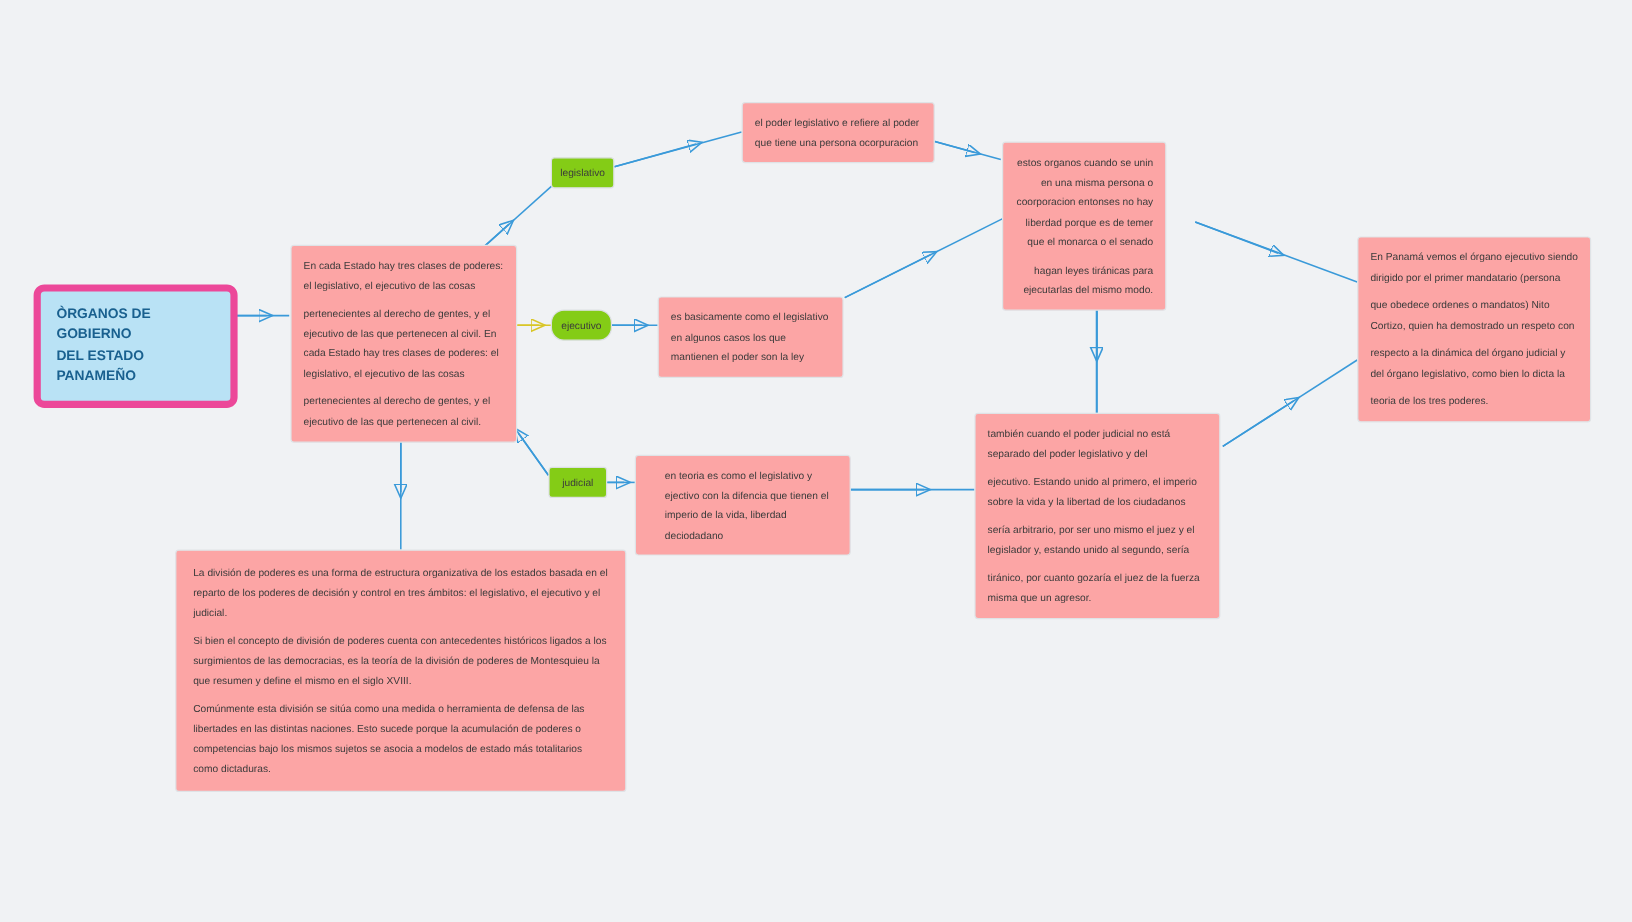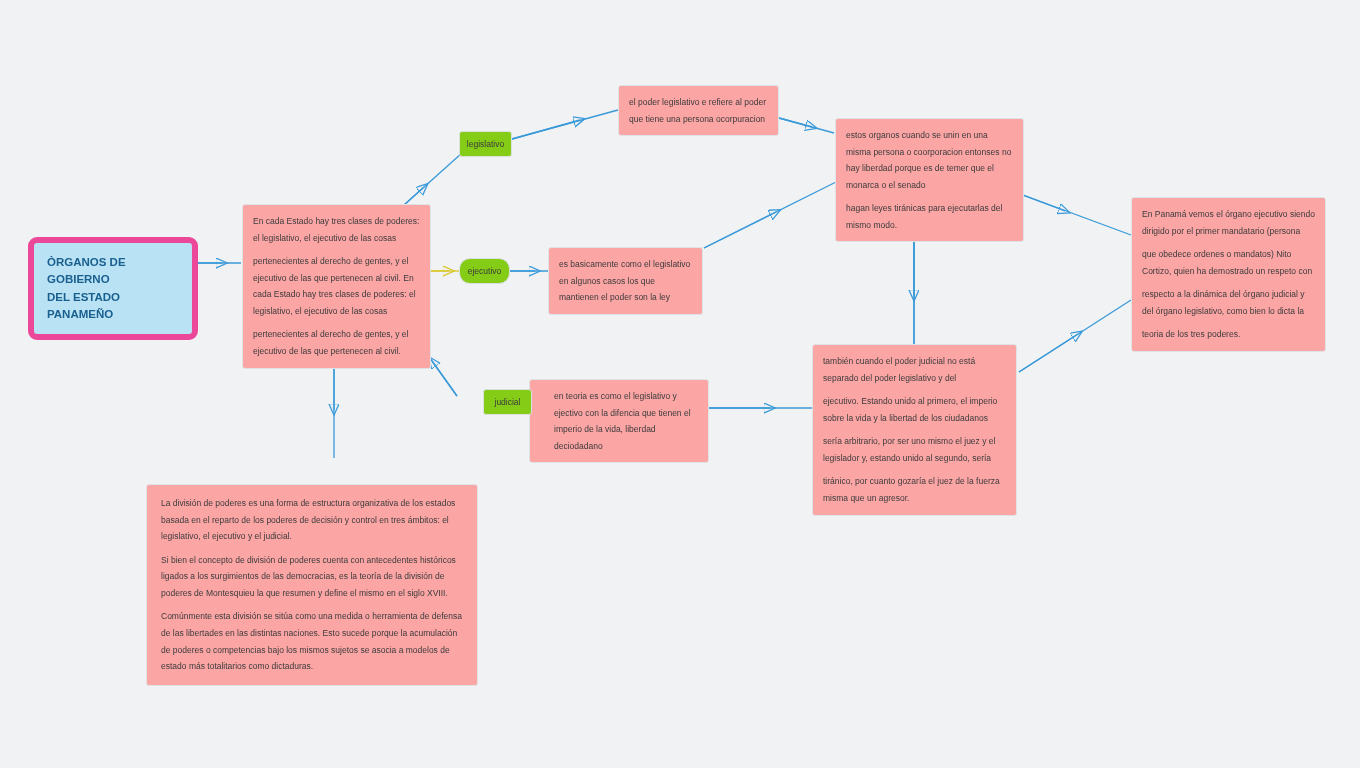--- a/index.html
+++ b/index.html
@@ -144,29 +144,29 @@
   </div>
 
   <div class="branch-node" style="left:459px; top:131px; width:53px; height:26px;">
     <span>legislativo</span>
   </div>
 
   <div class="branch-node" style="left:459px; top:258px; width:51px; height:26px;border-radius:11px;">
     <span>ejecutivo</span>
   </div>
 
-  <div class="branch-node" style="left:483px; top:389px; width:49px; height:26px;">
+  <div class="branch-node" style="left:457px; top:389px; width:49px; height:26px;">
     <span>judicial</span>
   </div>
 
   <div class="node" style="left:618px; top:85px; width:161px;">
     <p>el poder legislativo e refiere al poder que tiene una persona ocorpuracion</p>
   </div>
 
-  <div class="node" style="left:835px; top:118px; width:189px;">
+  <div class="node" style="left:835px; top:118px; width:137px;text-align:right;">
     <p>estos organos cuando se unin en una misma persona o coorporacion entonses no hay liberdad porque es de temer que el monarca o el senado</p>
     <p>hagan leyes tiránicas para ejecutarlas del mismo modo.</p>
   </div>
 
   <div class="node" style="left:548px; top:247px; width:155px;">
     <p>es basicamente como el legislativo en algunos casos los que mantienen el poder son la ley</p>
   </div>
 
   <div class="node" style="left:529px; top:379px; width:180px;padding-left:24px;">
     <p>en teoria  es como el legislativo y ejectivo con la difencia que tienen el imperio de la vida, liberdad deciodadano</p>
@@ -179,19 +179,19 @@
     <p>tiránico, por cuanto gozaría el juez de la fuerza misma que un agresor.</p>
   </div>
 
   <div class="node" style="left:1131px; top:197px; width:195px;">
     <p>En Panamá vemos el órgano ejecutivo siendo dirigido por el primer mandatario (persona</p>
     <p>que obedece ordenes o mandatos) Nito Cortizo, quien ha demostrado un respeto con</p>
     <p>respecto a la dinámica del órgano judicial y del órgano legislativo, como bien lo dicta la</p>
     <p>teoria de los tres poderes.</p>
   </div>
 
-  <div class="node" style="left:146px; top:484px; width:332px; padding:10px 14px;">
+  <div class="node" style="left:146px; top:458px; width:376px; padding:10px 14px;">
     <p>La división de poderes es una forma de estructura organizativa de los estados basada en el reparto de los poderes de decisión y control en tres ámbitos: el legislativo, el ejecutivo y el judicial.</p>
     <p>Si bien el concepto de división de poderes cuenta con antecedentes históricos ligados a los surgimientos de las democracias, es la teoría de la división de poderes de Montesquieu la que resumen y define el mismo en el siglo XVIII.</p>
     <p>Comúnmente esta división se sitúa como una medida o herramienta de defensa de las libertades en las distintas naciones. Esto sucede porque la acumulación de poderes o competencias bajo los mismos sujetos se asocia a modelos de estado más totalitarios como dictaduras.</p>
   </div>
 
 </div>
 
 </body></html>

